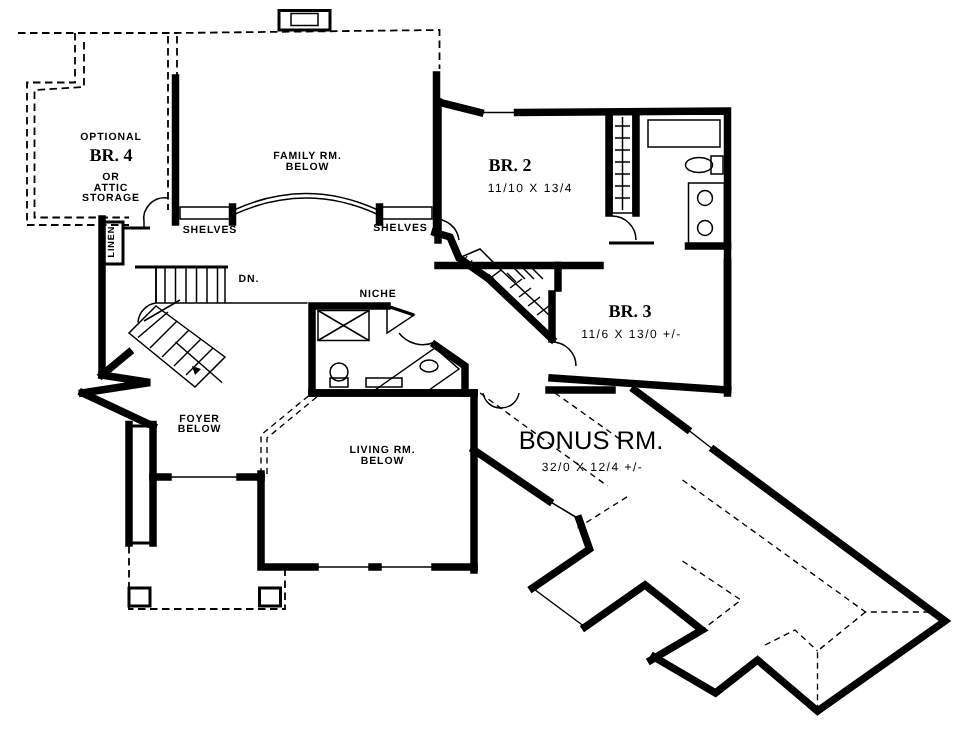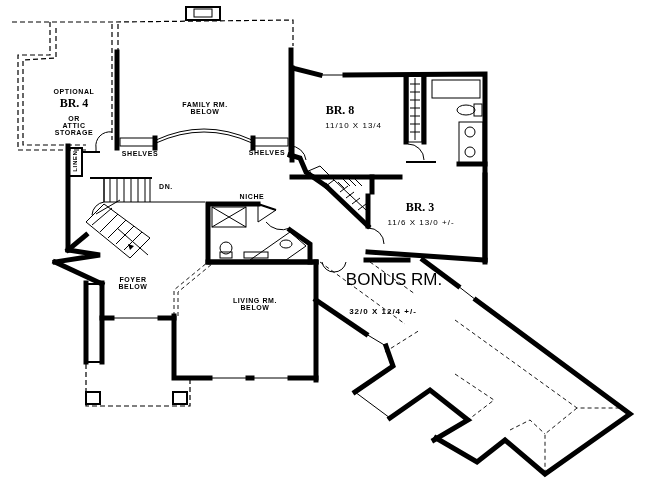--- a/index.html
+++ b/index.html
@@ -208,28 +208,28 @@
 
 <div class="lbl small" style="left:44px;top:88px;width:60px;">OPTIONAL</div>
 <div class="lbl big" style="left:34px;top:97px;width:80px;">BR. 4</div>
 <div class="lbl small" style="left:44px;top:115px;width:60px;">OR</div>
 <div class="lbl small" style="left:44px;top:122px;width:60px;">ATTIC</div>
 <div class="lbl small" style="left:44px;top:129px;width:60px;">STORAGE</div>
 
 <div class="lbl small" style="left:170px;top:101px;width:70px;">FAMILY RM.</div>
 <div class="lbl small" style="left:170px;top:108px;width:70px;">BELOW</div>
 
-<div class="lbl big" style="left:305px;top:104px;width:70px;">BR. 8</div>
+<div class="lbl big" style="left:305px;top:104px;width:70px;">BR. 2</div>
 <div class="lbl dim" style="left:300px;top:122px;width:82px;text-align:right;">11/10 X 13/4</div>
 
 <div class="lbl big" style="left:385px;top:201px;width:70px;">BR. 3</div>
 <div class="lbl dim" style="left:372px;top:219px;width:98px;">11/6 X 13/0 +/-</div>
 
-<div class="lbl bigsans" style="left:334px;top:271px;width:120px;">BONUS RM.</div>
-<div class="lbl dim" style="left:328px;top:308px;width:110px;font-weight:bold;">32/0 X 12/4 +/-</div>
+<div class="lbl bigsans" style="left:334px;top:285px;width:120px;">BONUS RM.</div>
+<div class="lbl dim" style="left:340px;top:308px;width:110px;">32/0 X 12/4 +/-</div>
 
 <div class="lbl small" style="left:108px;top:276px;width:50px;">FOYER</div>
 <div class="lbl small" style="left:108px;top:283px;width:50px;">BELOW</div>
 
 <div class="lbl small" style="left:220px;top:297px;width:70px;">LIVING RM.</div>
 <div class="lbl small" style="left:220px;top:304px;width:70px;">BELOW</div>
 
 <div class="lbl small" style="left:115px;top:150px;width:50px;">SHELVES</div>
 <div class="lbl small" style="left:242px;top:149px;width:50px;">SHELVES</div>
 <div class="lbl small vert" style="left:60px;top:158px;width:30px;font-size:6px;">LINEN</div>

